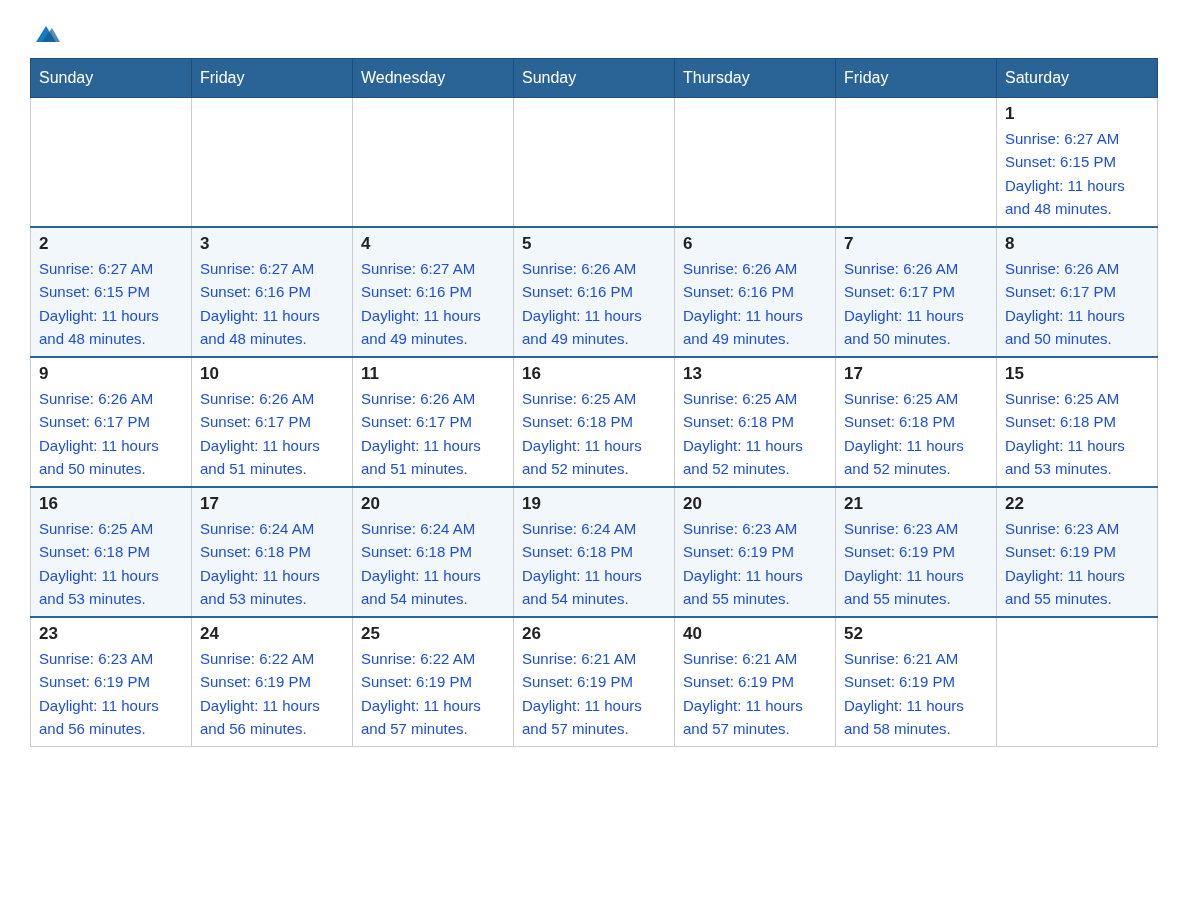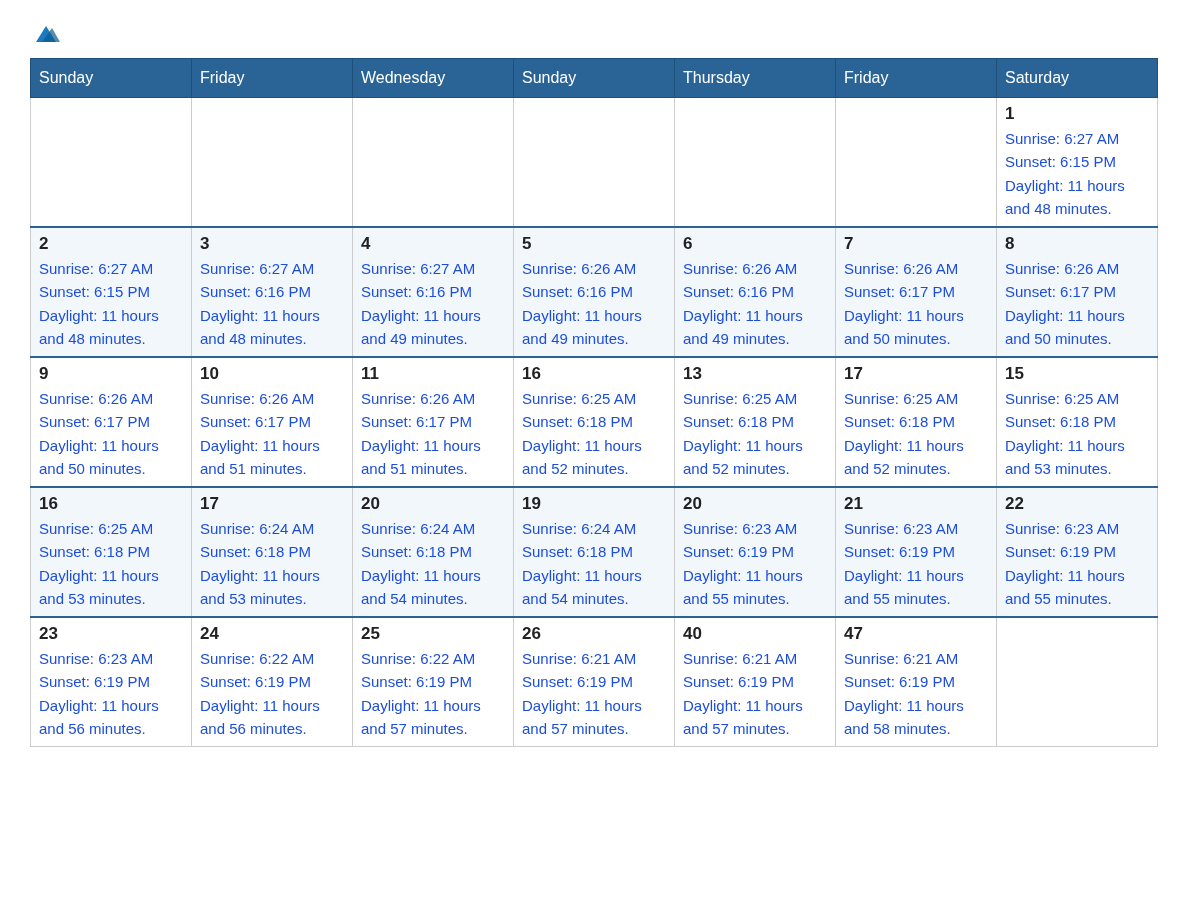--- a/index.html
+++ b/index.html
@@ -327,21 +327,21 @@
 and 57 minutes.</div>
         </td>
         <td>
           <span class="day-number">40</span>
           <div class="day-info" style="white-space: pre-line;">Sunrise: 6:21 AM
 Sunset: 6:19 PM
 Daylight: 11 hours
 and 57 minutes.</div>
         </td>
         <td>
-          <span class="day-number">47</span>
+          <span class="day-number">52</span>
           <div class="day-info" style="white-space: pre-line;">Sunrise: 6:21 AM
 Sunset: 6:19 PM
 Daylight: 11 hours
 and 58 minutes.</div>
         </td>
         <td class="empty-cell"></td>
       </tr>
     </tbody>
 </table>
 

